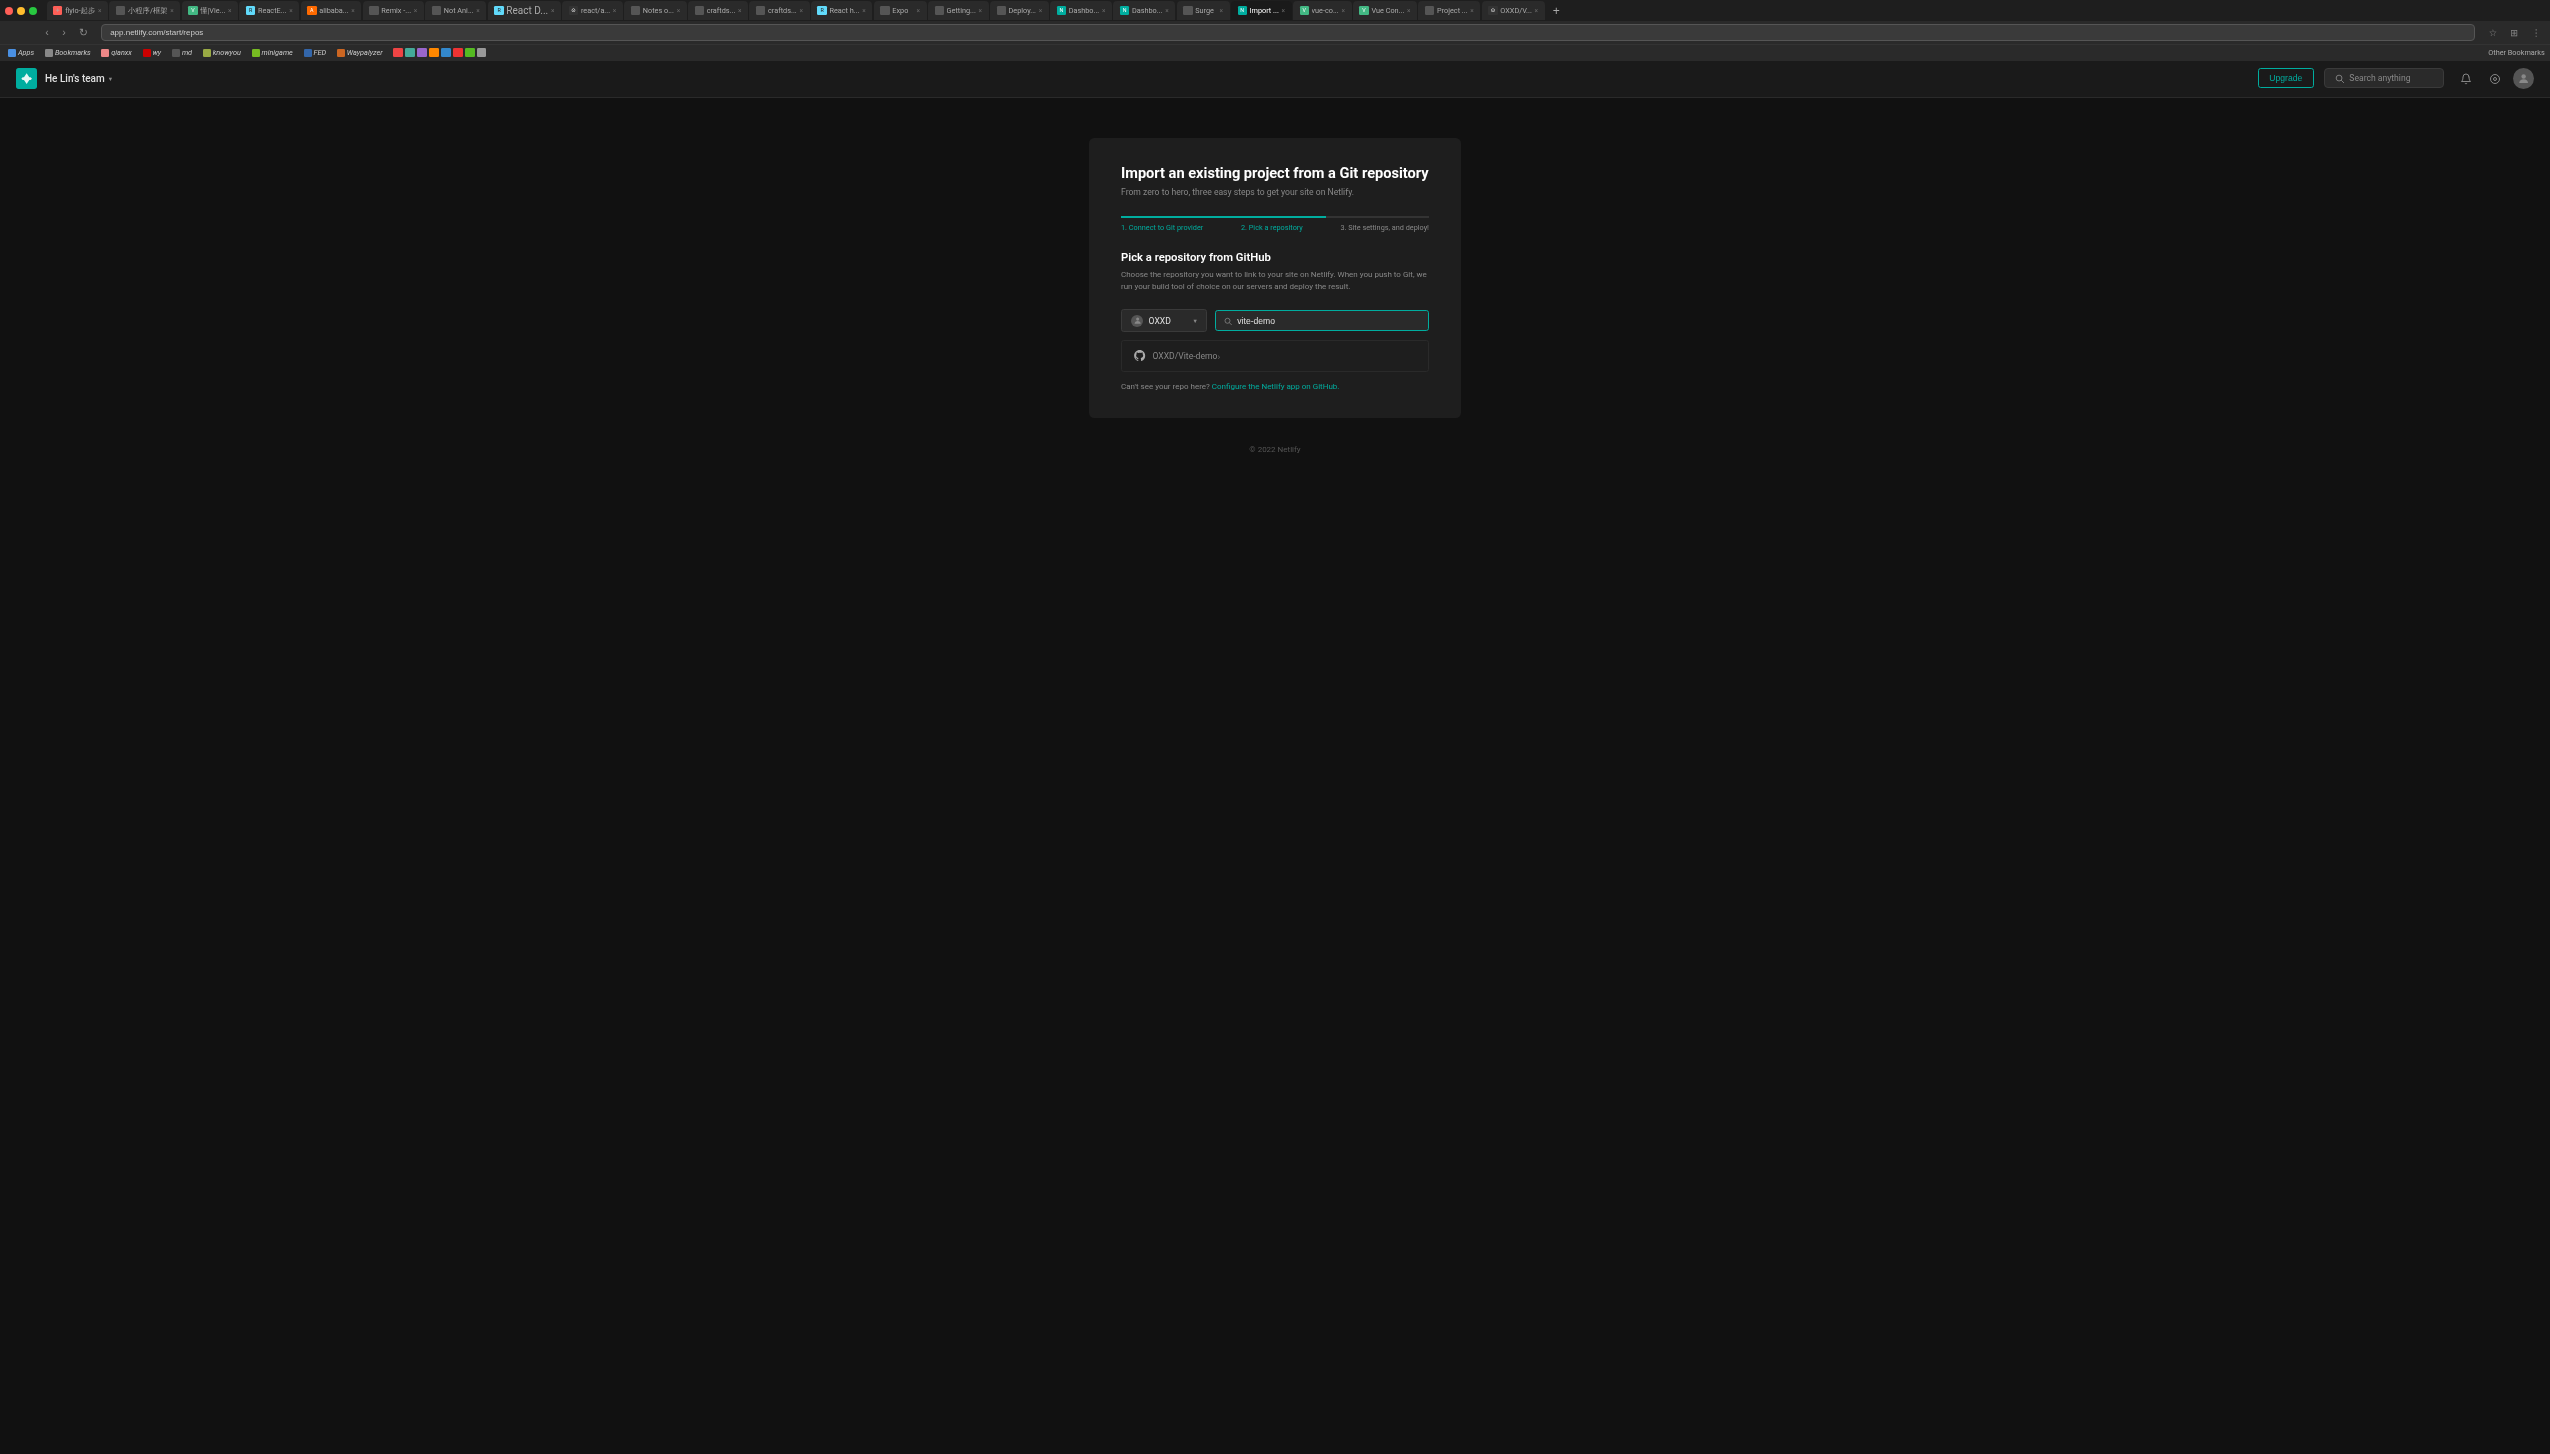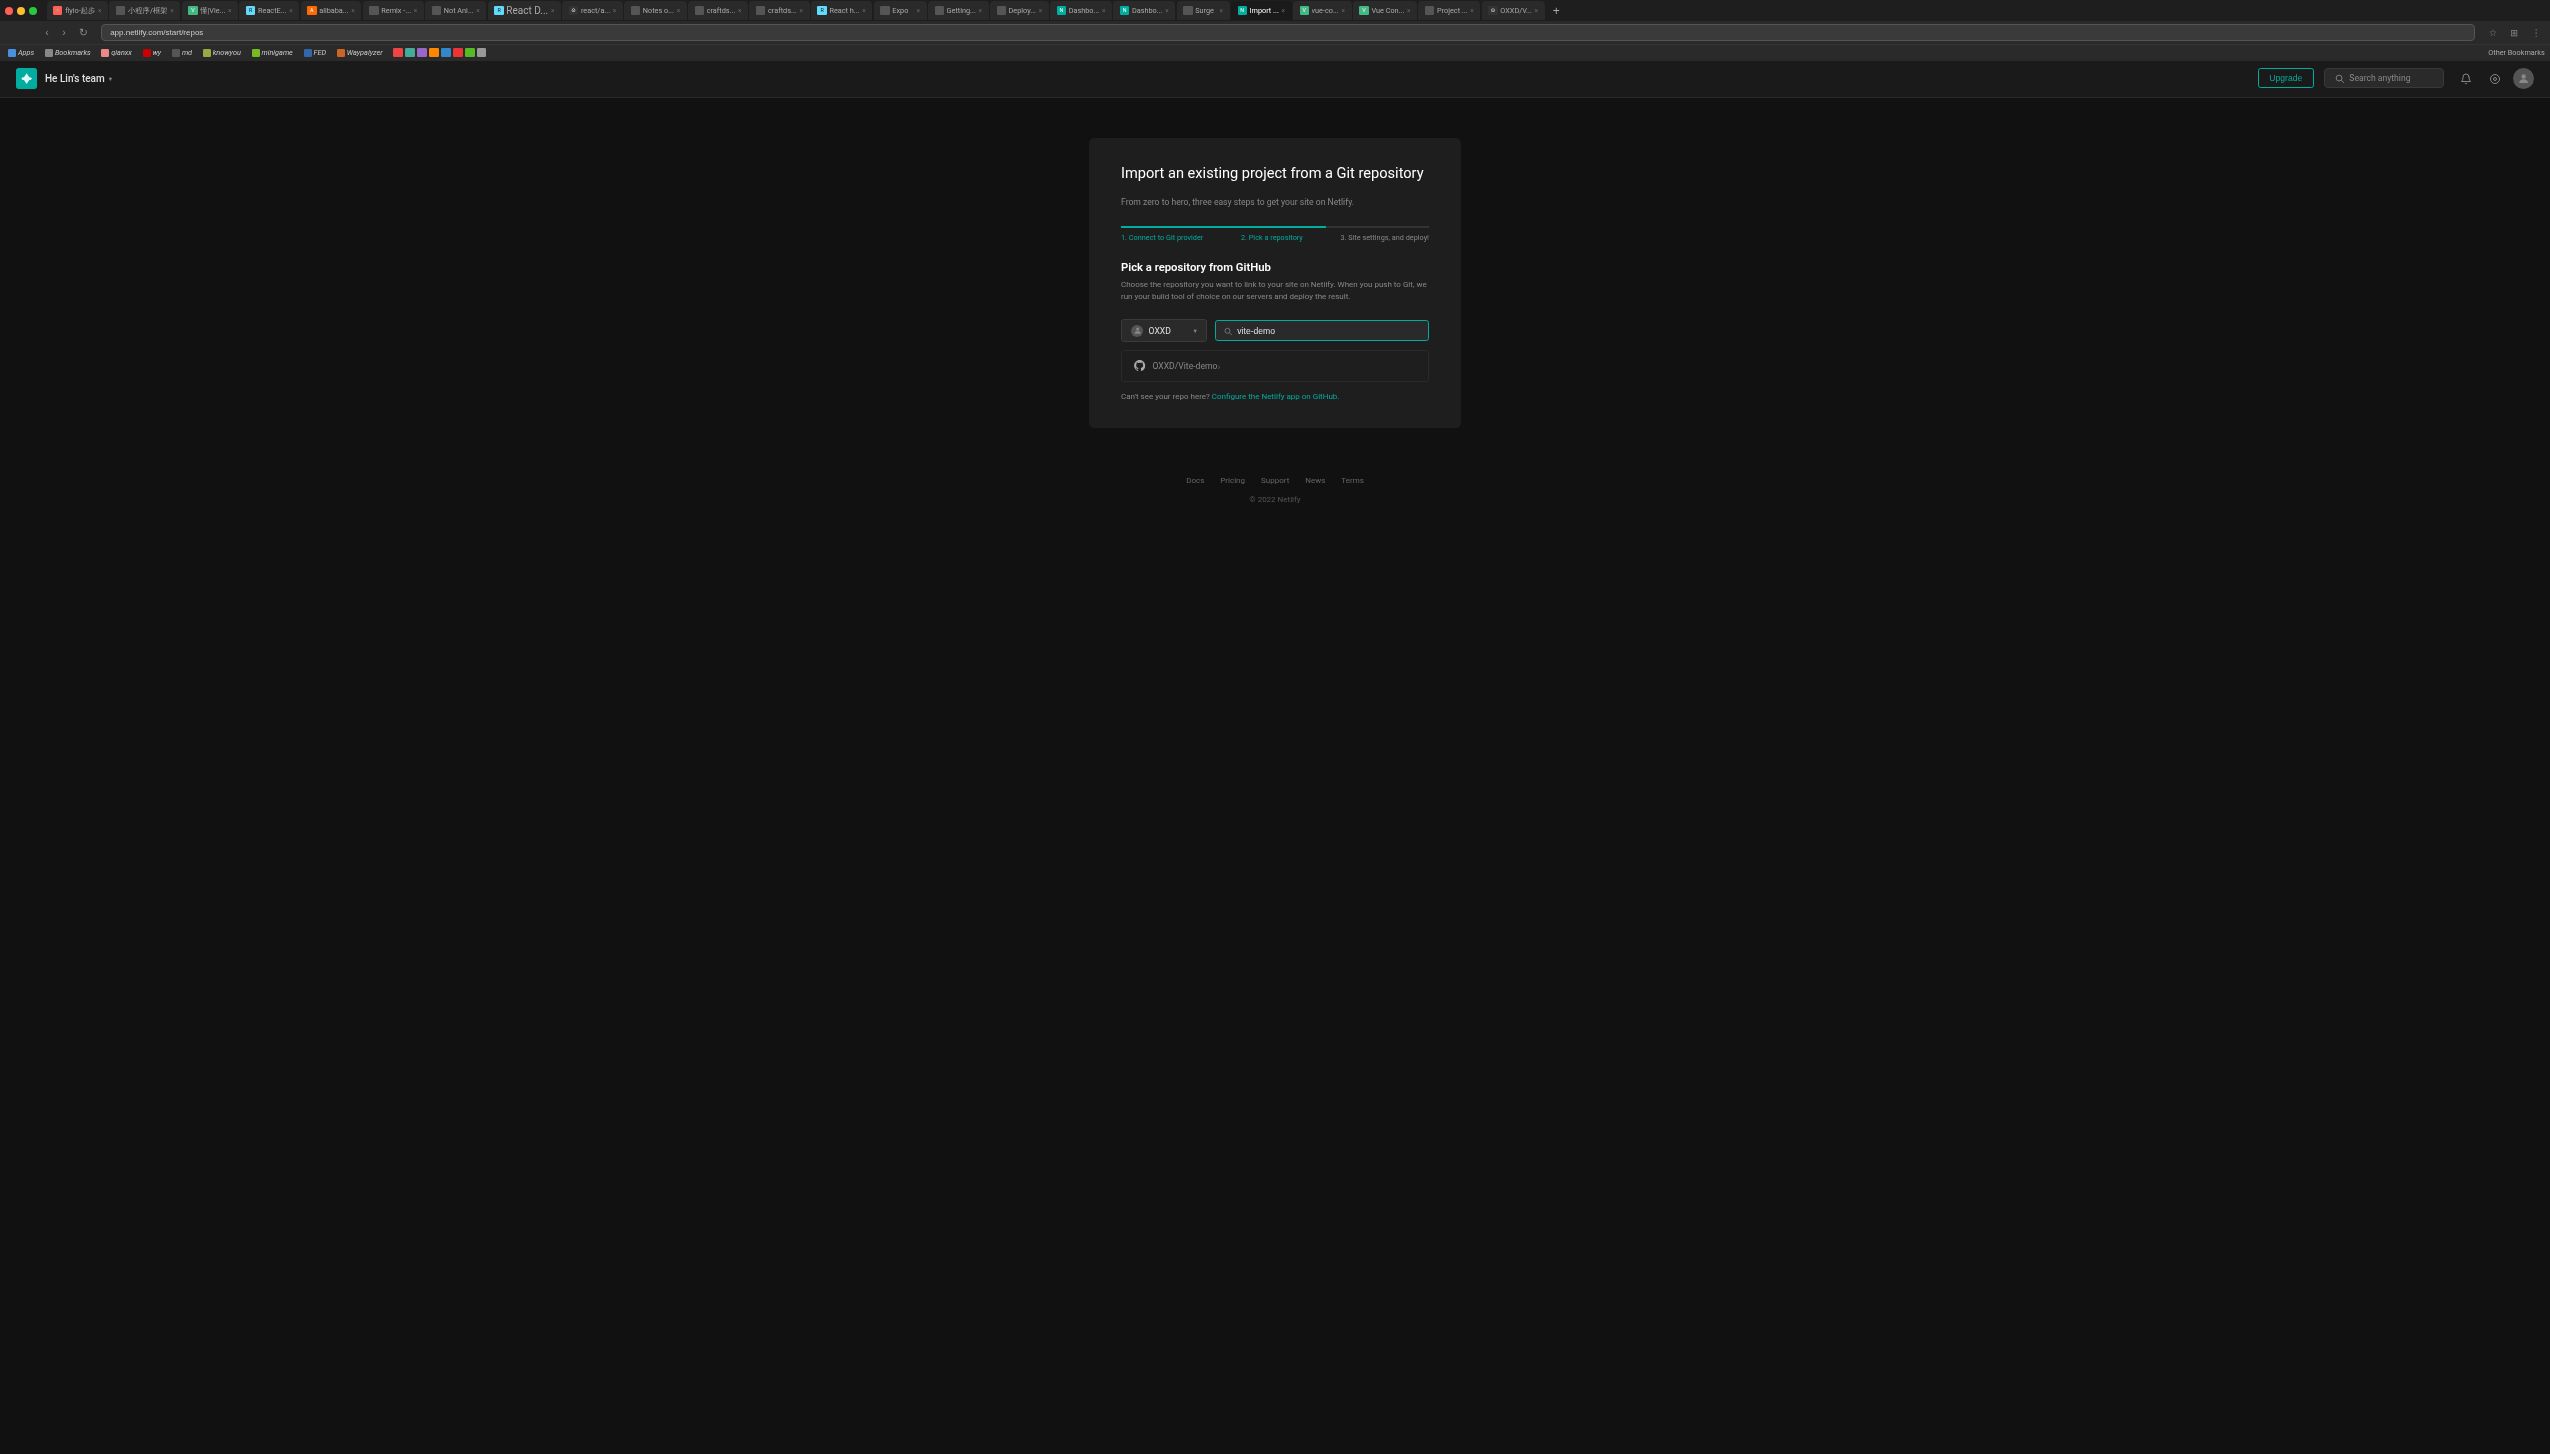--- a/index.html
+++ b/index.html
@@ -277,23 +277,23 @@
       background: #1e1e1e;
       border-radius: 5.3px;
       padding: 26.6px 32px;
       max-width: 372px;
       width: 100%;
       margin-top: 13.3px;
     }
 
     .card-title {
       font-size: 14.6px;
-      font-weight: 400;
+      font-weight: 700;
       color: #ffffff;
-      margin-bottom: 15px;
+      margin-bottom: 5px;
     }
 
     .card-subtitle {
       font-size: 8.6px;
       color: #888;
       margin-bottom: 18.6px;
     }
 
     .steps-bar {
       display: flex;
@@ -781,22 +781,15 @@
         </div>
       </div>
 
       <p class="cant-see">
         <span>Can't see your repo here?</span>
         <a href="#">Configure the Netlify app on GitHub.</a>
       </p>
     </div>
   </div>
 
-  <div class="app-footer">
-    <a class="footer-link" href="#">Docs</a>
-    <a class="footer-link" href="#">Pricing</a>
-    <a class="footer-link" href="#">Support</a>
-    <a class="footer-link" href="#">News</a>
-    <a class="footer-link" href="#">Terms</a>
-  </div>
   <div class="footer-copyright">© 2022 Netlify</div>
 </div>
 
 
 </body></html>

